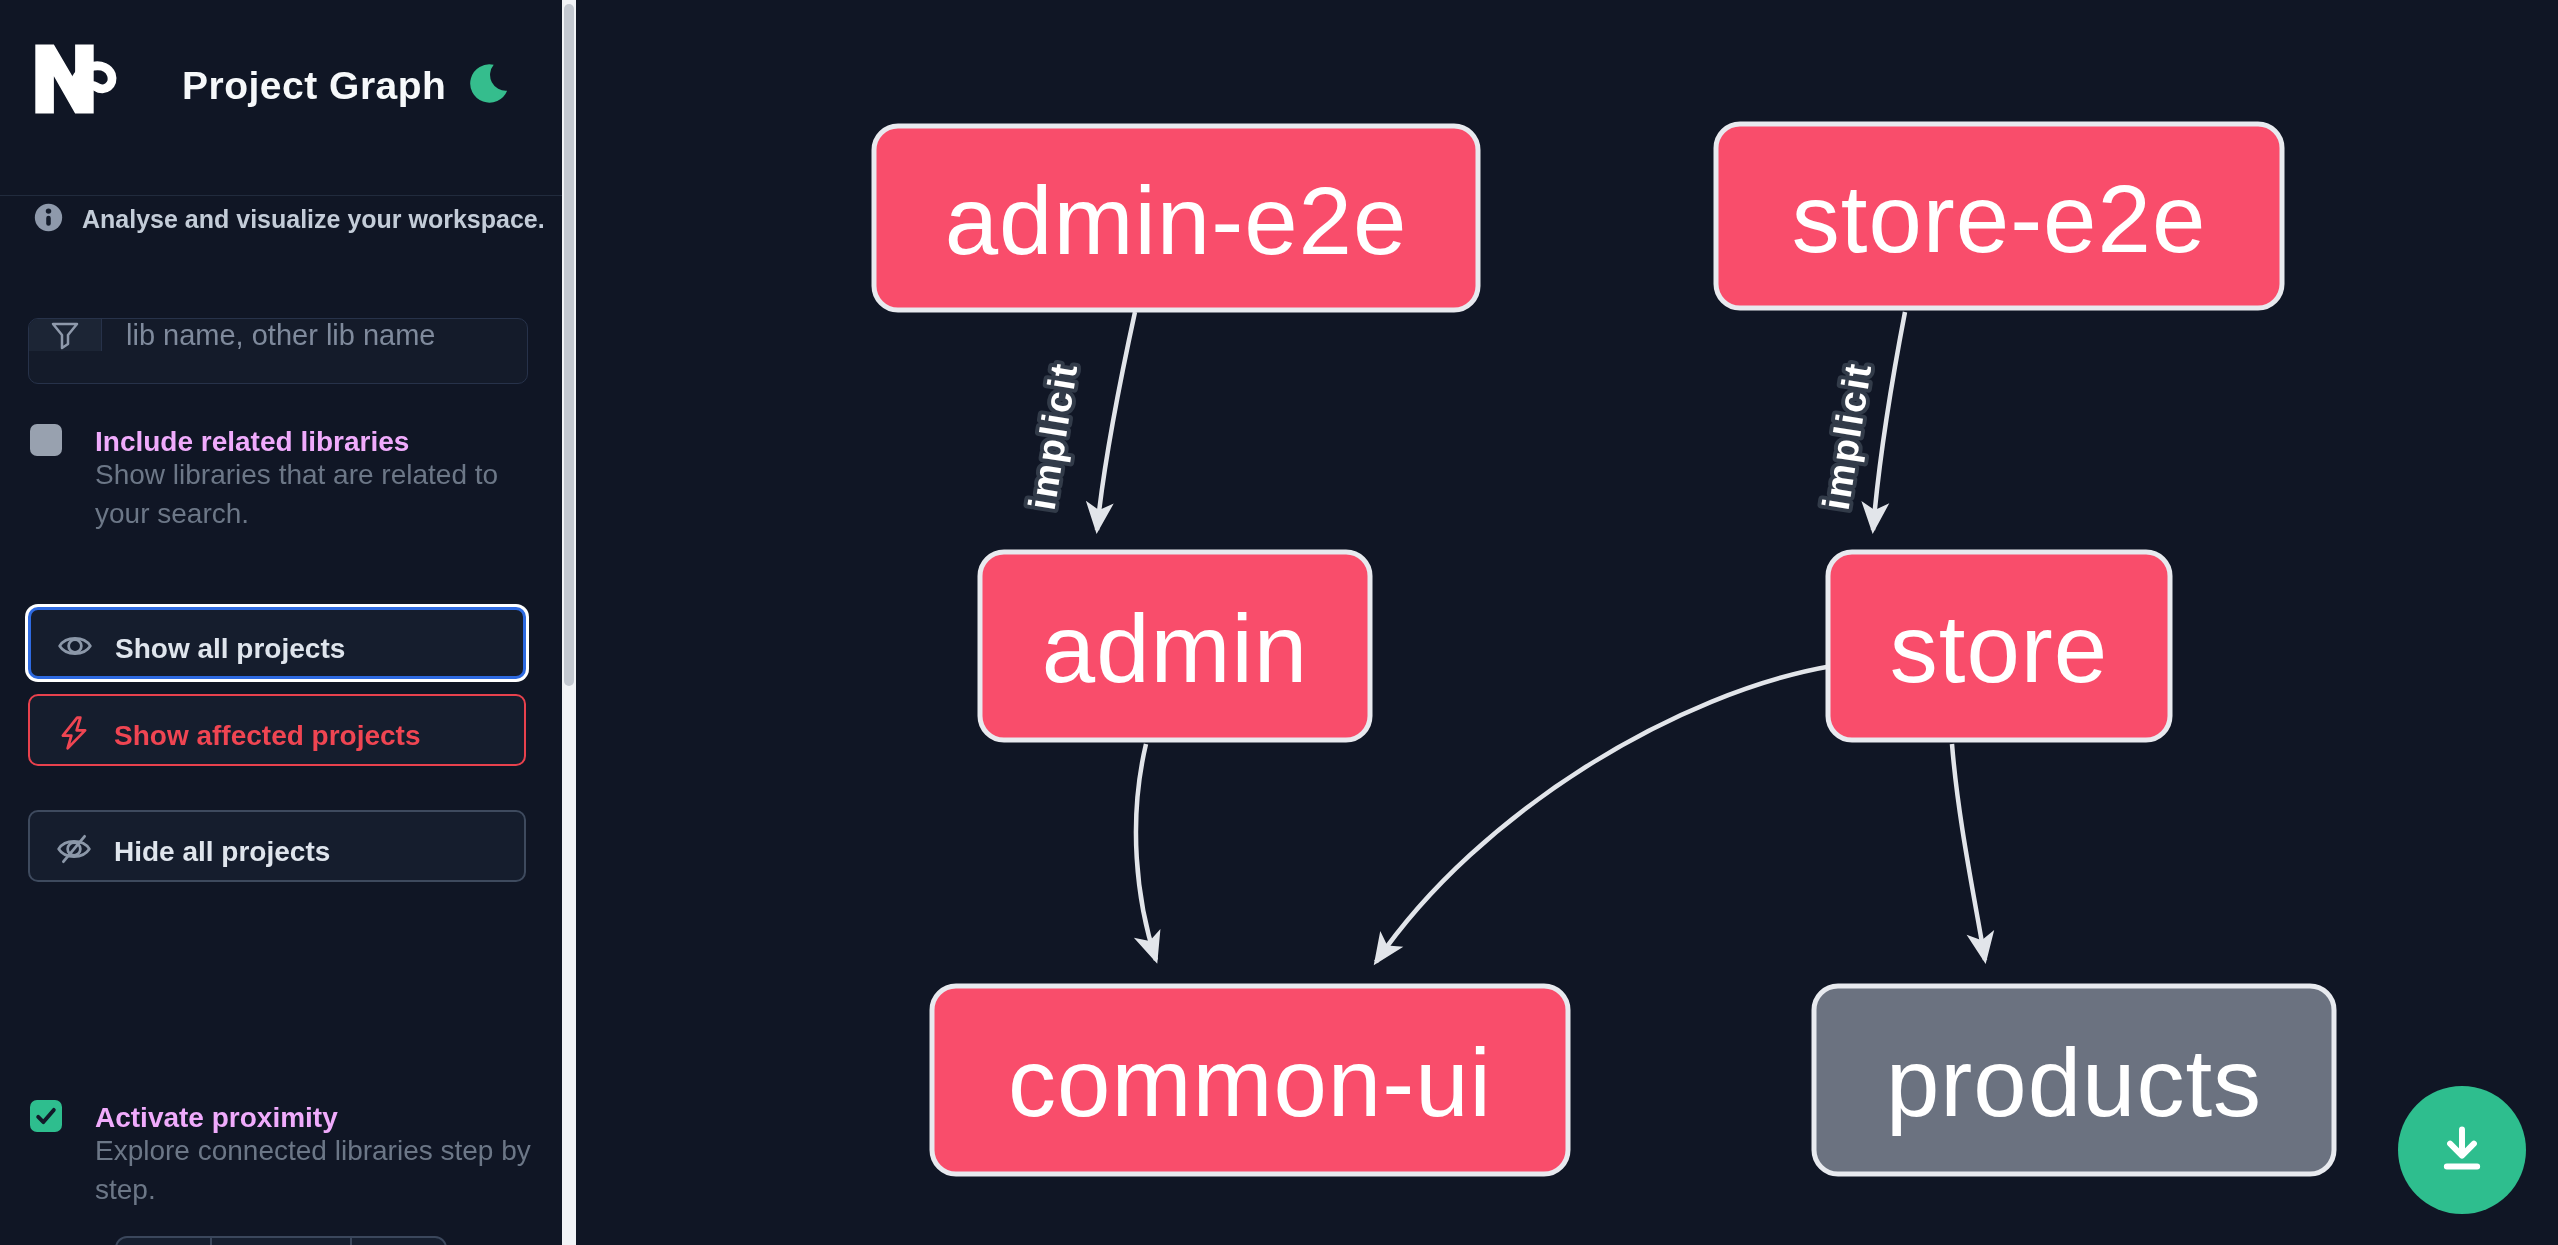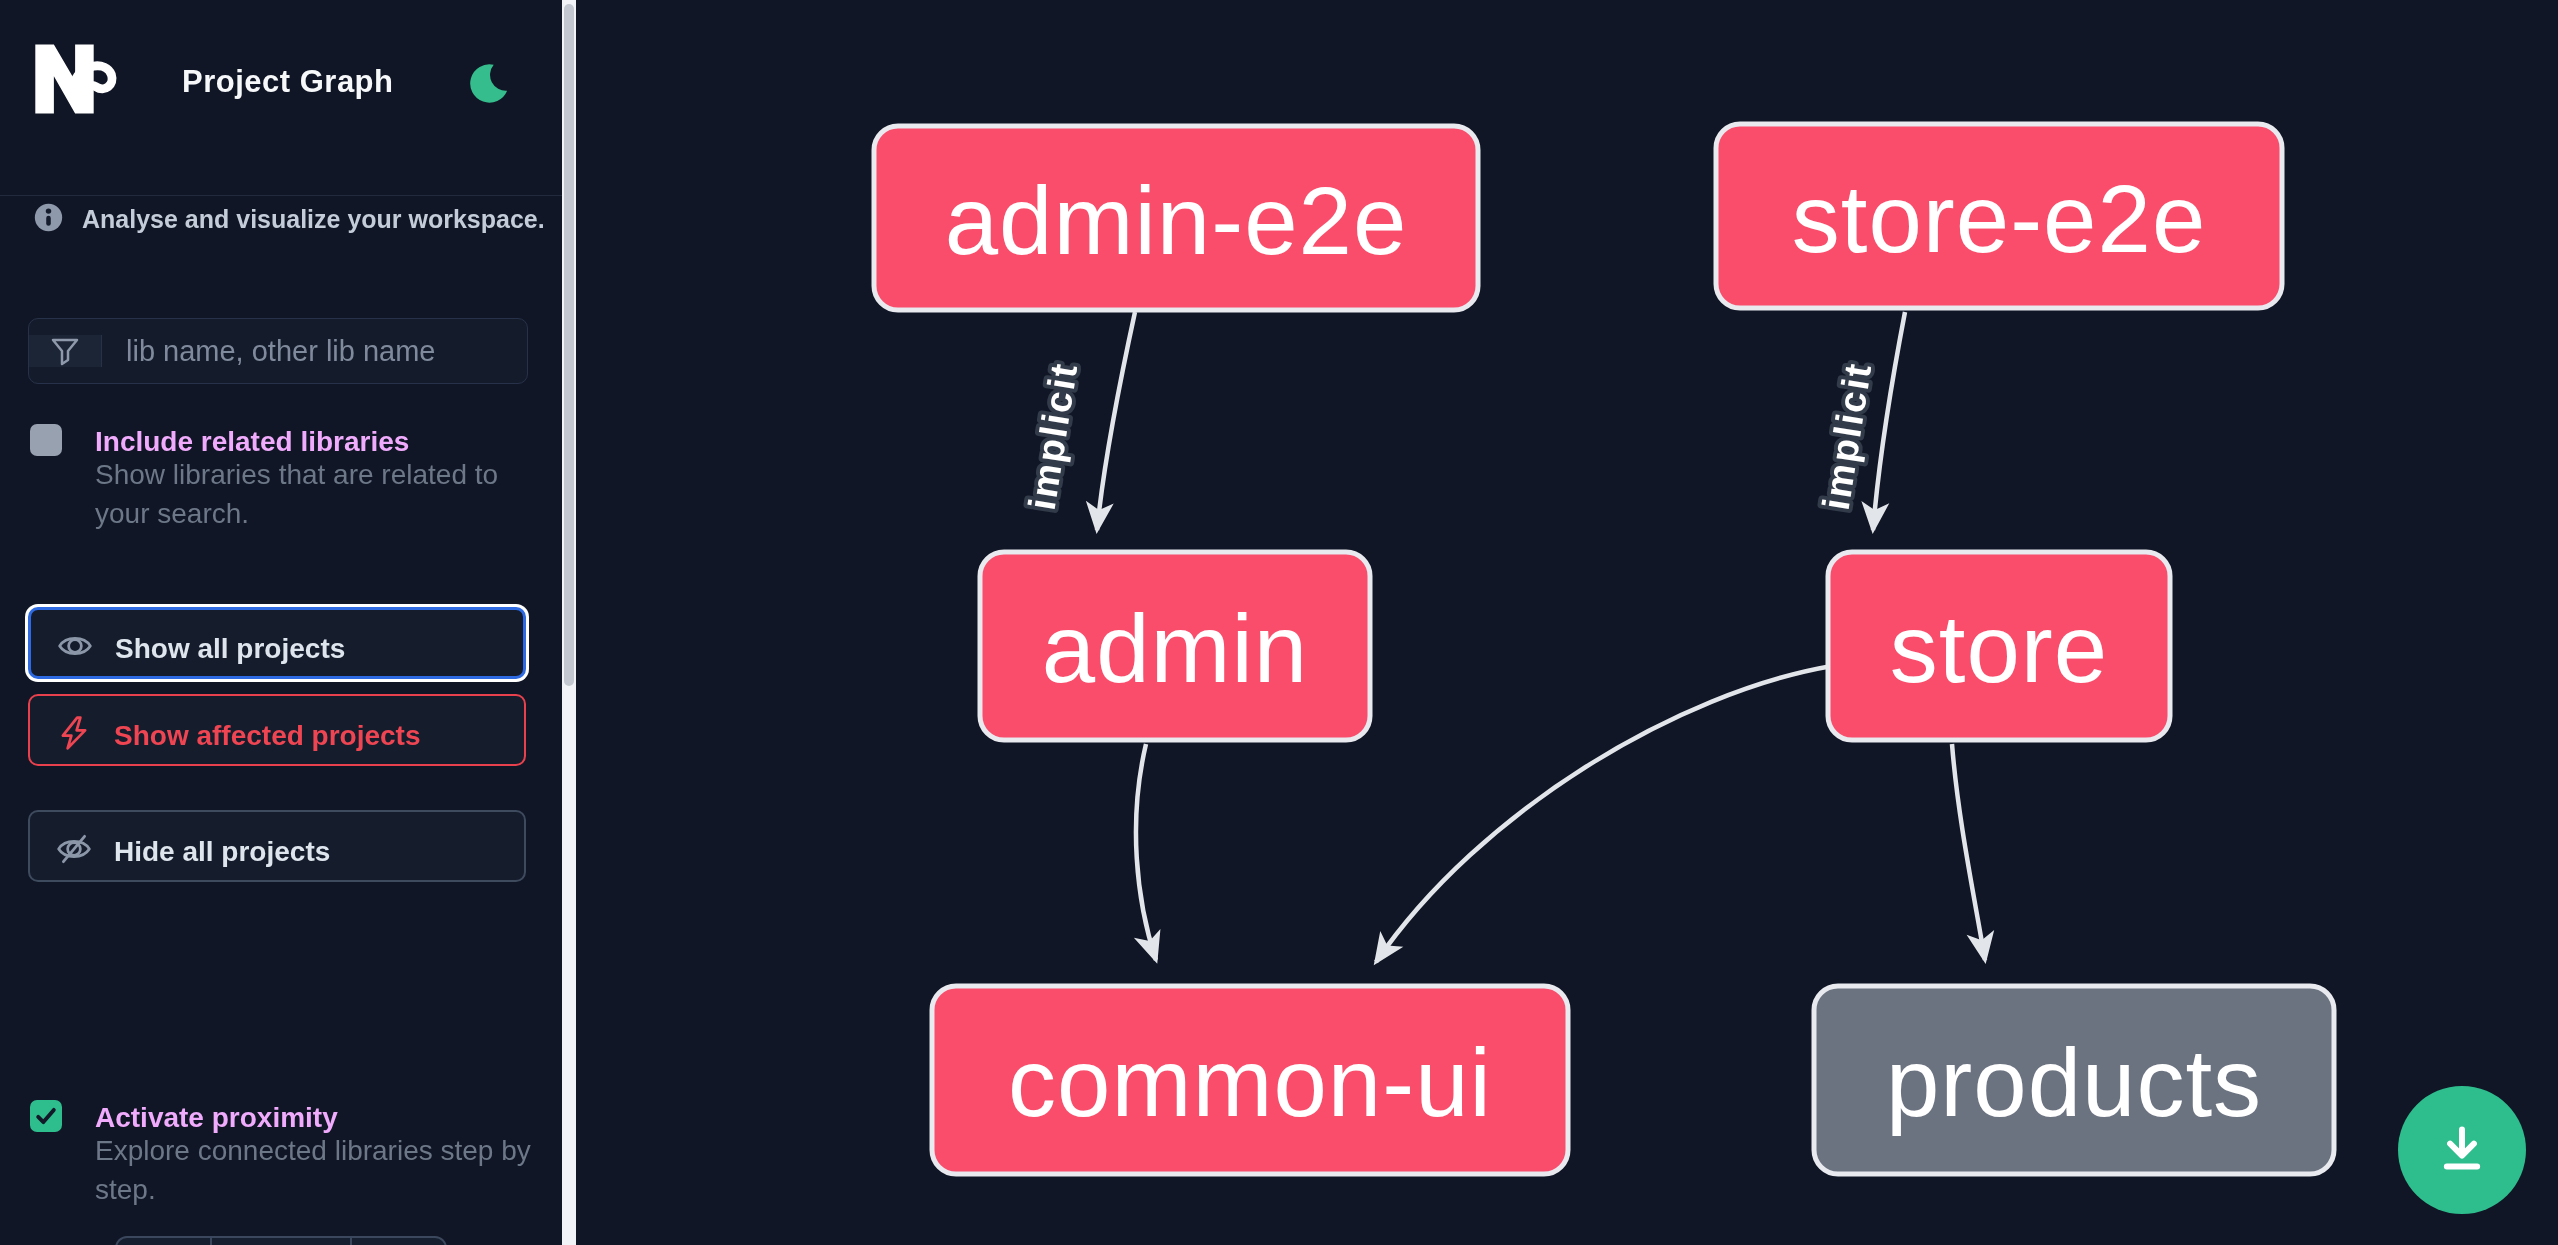--- a/index.html
+++ b/index.html
@@ -16,30 +16,30 @@
   .edge-label{fill:#ffffff;font-size:38px;font-weight:700;letter-spacing:2px;
               stroke:#323b49;stroke-width:8px;paint-order:stroke;stroke-linejoin:round;
               text-anchor:middle;font-family:"Liberation Sans",sans-serif;}
 
   
   .sidebar{position:absolute;left:0;top:0;width:562px;height:1245px;
            background:#101625;z-index:2;color:#cfd7e1;}
   .sidebar-header{position:absolute;left:0;top:0;width:562px;height:195px;
                   border-bottom:1px solid #212b3d;}
   .nx-logo{position:absolute;left:30px;top:40px;}
-  .app-title{position:absolute;left:182px;top:64px;font-size:31px;font-weight:700;
+  .app-title{position:absolute;left:182px;top:64px;font-size:39px;font-weight:700;
              color:#f6f8fa;letter-spacing:.5px;}
   .theme-toggle{position:absolute;left:464px;top:60px;width:48px;height:48px;cursor:pointer;}
 
   .intro-row{position:absolute;left:33px;top:202px;display:flex;align-items:center;gap:18px;}
   .intro-text{font-size:25px;color:#c3ccd8;font-weight:700;}
 
   .search-box{position:absolute;left:28px;top:318px;width:498px;height:64px;
               border:1px solid #27324a;border-radius:10px;background:#141b2a;
-              display:flex;align-items:center;overflow:hidden;}
+              display:flex;align-items:flex-start;overflow:hidden;}
   .search-icon-cell{width:72px;background:#1c2535;border-right:1px solid #27324a;
                     display:flex;align-items:center;justify-content:center;flex:none;}
   .search-box input{flex:1;background:transparent;border:none;outline:none;
                     font-size:29px;color:#e2e8f0;padding:0 0 0 24px;
                     font-family:"Liberation Sans",sans-serif;}
   .search-box input::placeholder{color:#7f8a9c;}
 
   .toggle-row{position:absolute;left:30px;}
   .checkbox{position:absolute;left:0;top:0;width:32px;height:32px;border-radius:7px;cursor:pointer;
             display:flex;align-items:center;justify-content:center;}

